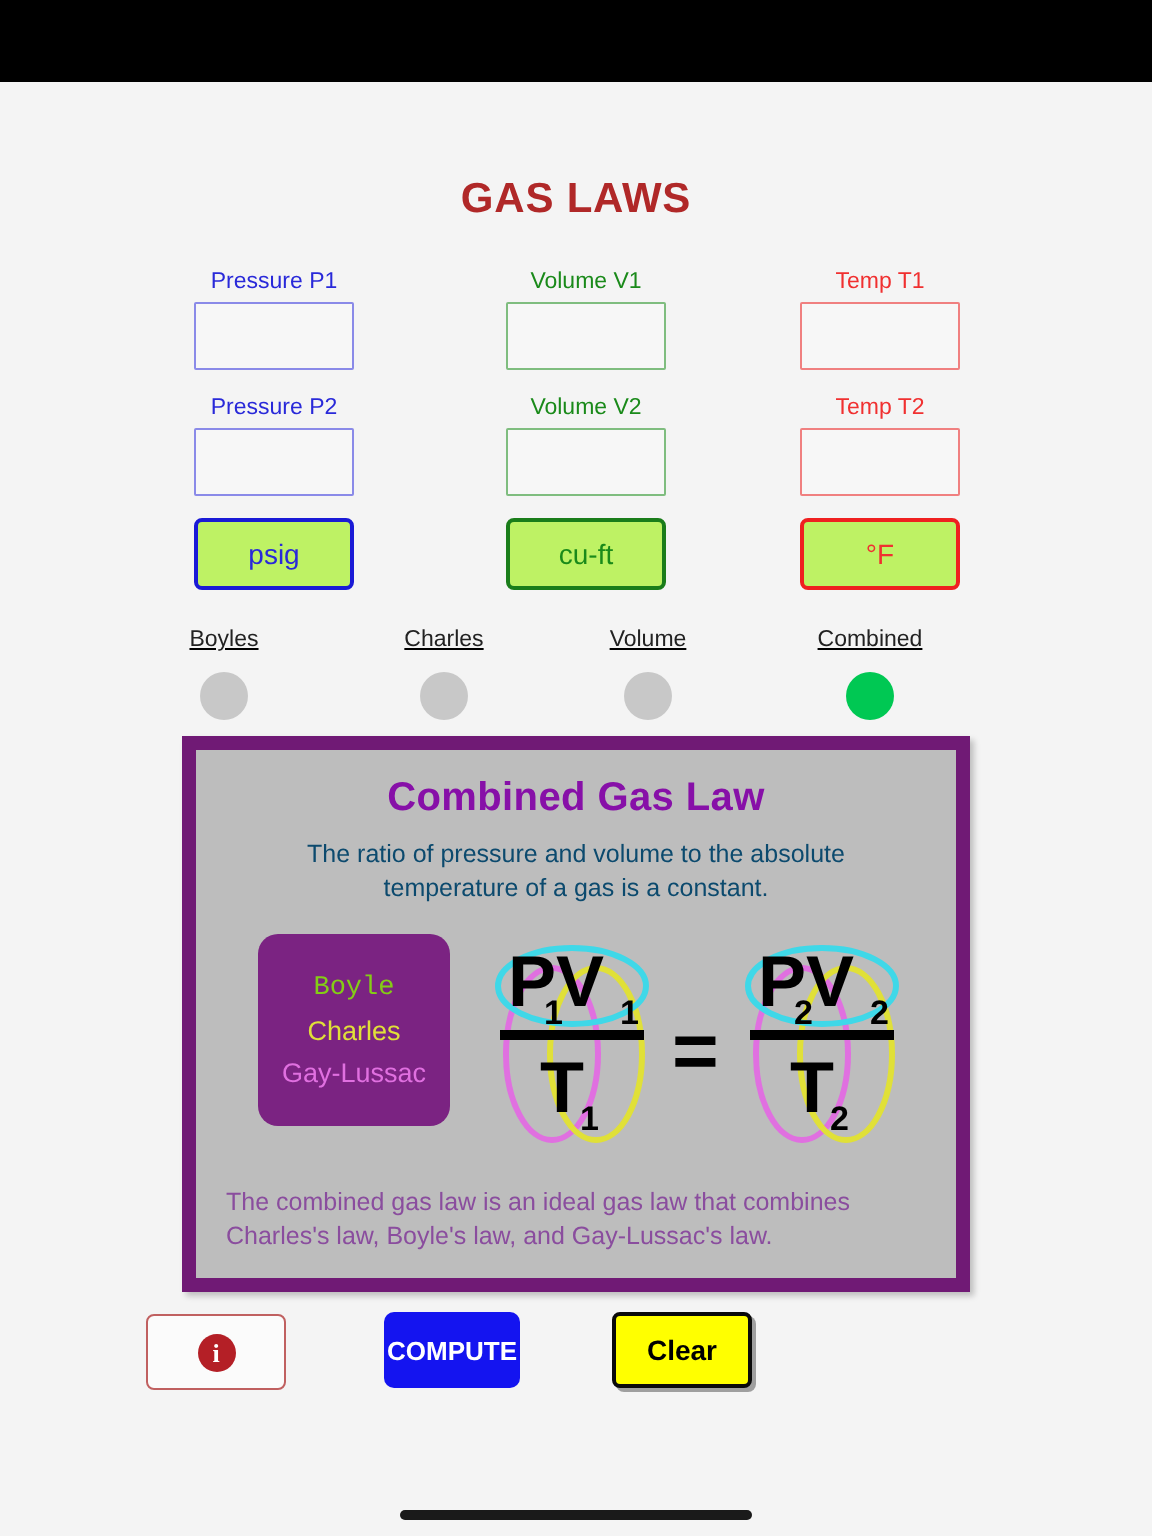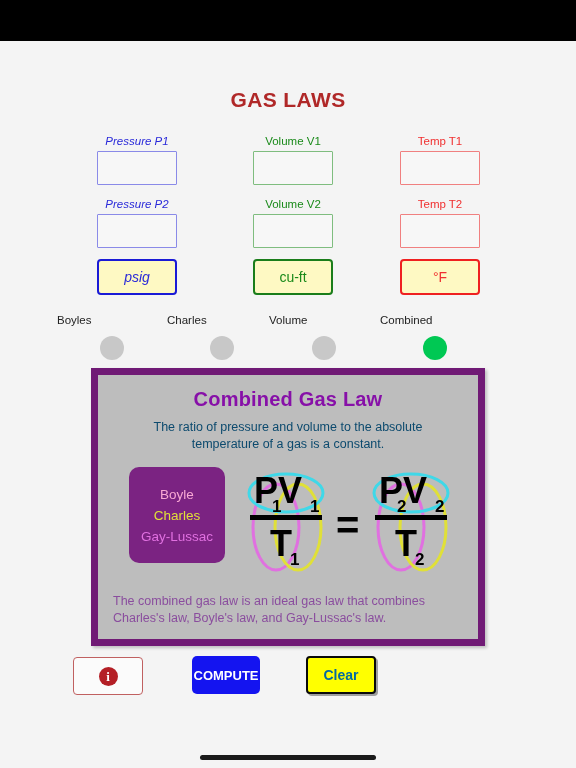--- a/index.html
+++ b/index.html
@@ -74,33 +74,33 @@
     background: #f7f7f7;
     box-sizing: border-box;
     border-width: 1px;
     border-style: solid;
     border-radius: 1px;
   }
   .unit-btn {
     width: 80px;
     height: 36px;
     margin: 0 auto;
-    background: #fef9c3;
+    background: #bef264;
     box-sizing: border-box;
     border-width: 2px;
     border-style: solid;
     border-radius: 4px;
     display: flex;
     align-items: center;
     justify-content: center;
     font-size: 14px;
     cursor: pointer;
   }
 
-  .c-blue { color: #2929d9; font-style: italic; }
+  .c-blue { color: #2929d9; }
   .b-blue-lt { border-color: #8a8ae8; }
   .b-blue { border-color: #1a1ad6; }
   .c-green { color: #1a8a1a; }
   .b-green-lt { border-color: #7fbd7f; }
   .b-green { border-color: #1a7d1a; }
   .c-red { color: #f03030; }
   .b-red-lt { border-color: #f08080; }
   .b-red { border-color: #ef2020; }
 
   .row1-label { top: 93px; }
@@ -115,22 +115,23 @@
   .radio-group {
     position: absolute;
     top: 272px;
     left: 0;
     width: 576px;
     height: 55px;
   }
   .radio-item {
     position: absolute;
     width: 110px;
-    text-align: left;
+    text-align: center;
     cursor: pointer;
+    text-decoration: underline;
   }
   .radio-item .rlabel {
     font-size: 11.5px;
     color: #222;
     line-height: 14px;
   }
   .radio-dot {
     width: 24px;
     height: 24px;
     border-radius: 50%;
@@ -181,21 +182,21 @@
     height: 96px;
     background: #7b2382;
     border-radius: 10px;
     display: flex;
     flex-direction: column;
     align-items: center;
     justify-content: center;
     gap: 6px;
   }
   .purple-box span { font-size: 13.5px; }
-  .pb-boyle  { color: #f9a8d4; }
+  .pb-boyle  { color: #84cc16; font-family: Liberation Mono, monospace; }
   .pb-charles{ color: #e0e038; }
   .pb-gl     { color: #e070e0; }
 
   .formula-wrap {
     position: absolute;
     left: 130px;
     top: 0;
     width: 250px;
     height: 116px;
   }
@@ -243,21 +244,21 @@
     background: #1414f0;
     color: #ffffff;
     border: none;
     border-radius: 5px;
     font-size: 13px;
   }
   .btn-clear {
     left: 306px; top: 0px;
     width: 70px; height: 38px;
     background: #ffff00;
-    color: #0369a1;
+    color: #000000;
     border: 2px solid #0a0a0a;
     border-radius: 4px;
     box-shadow: 2px 2px 0 rgba(0,0,0,0.35);
   }
   .btn-exit {
     left: 432px; top: 0px;
     width: 70px; height: 38px;
     background: #008000;
     color: #ffffff;
     border: none;

